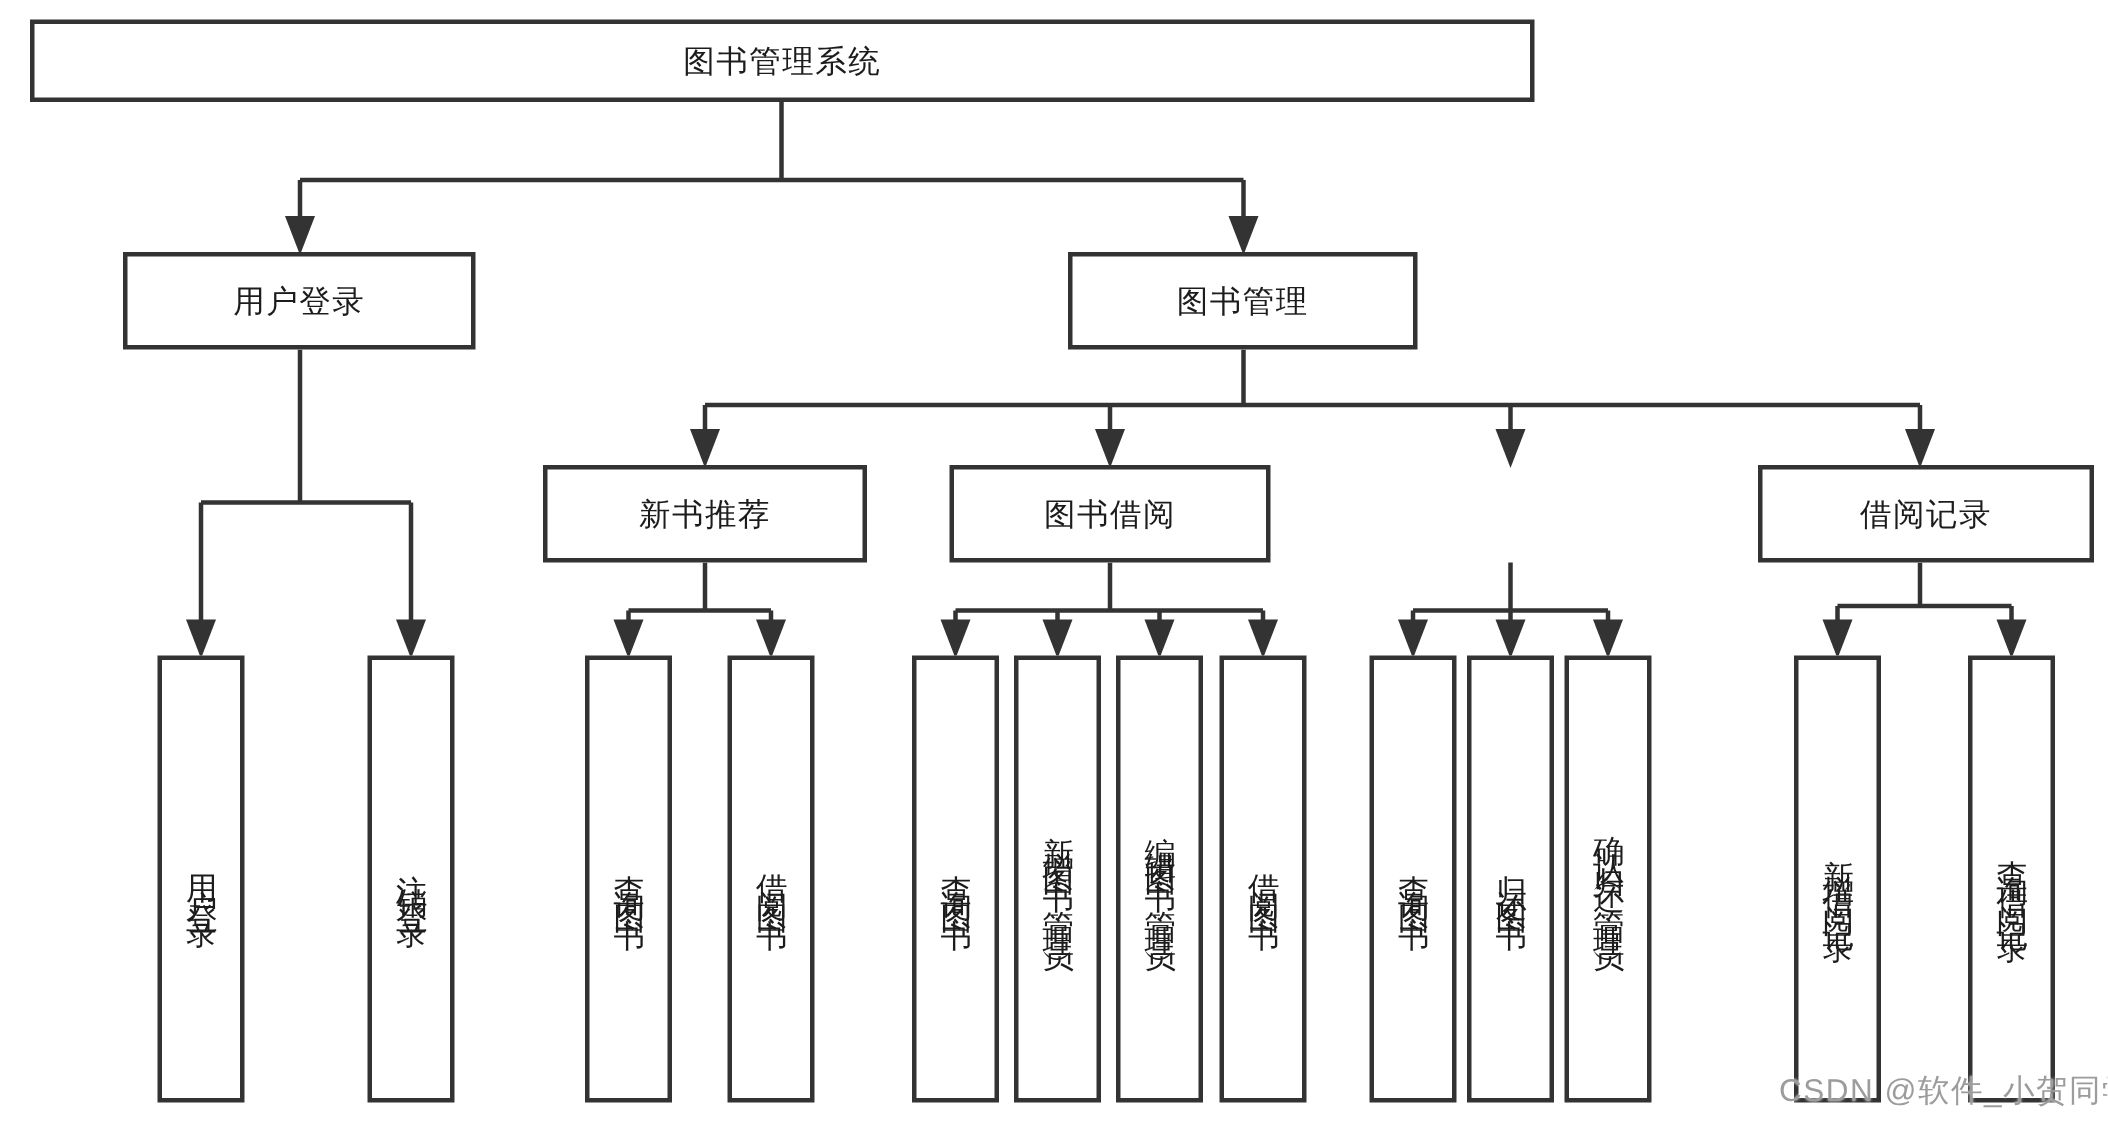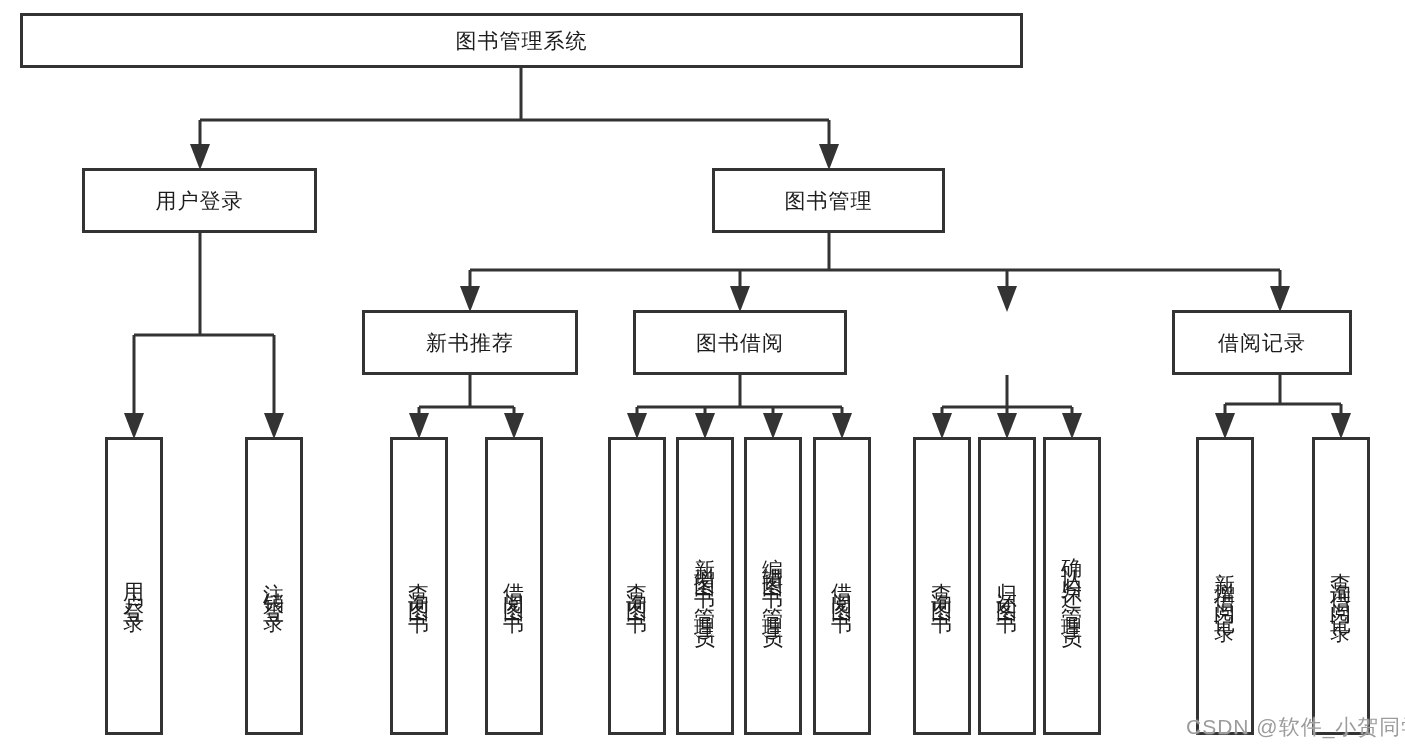--- a/index.html
+++ b/index.html
@@ -96,21 +96,21 @@
     </g>
   </svg>
 
   <div class="node" style="left:20px;top:13px;width:1003px;height:55px">图书管理系统</div>
 
   <div class="node" style="left:82px;top:168px;width:235px;height:65px">用户登录</div>
   <div class="node" style="left:712px;top:168px;width:233px;height:65px">图书管理</div>
 
   <div class="node" style="left:633px;top:310px;width:214px;height:65px">图书借阅</div>
   <div class="node" style="left:362px;top:310px;width:216px;height:65px">新书推荐</div>
-  <div class="node" style="left:1172px;top:310px;width:180px;height:65px">借阅记录</div>
+  <div class="node" style="left:1172px;top:310px;width:224px;height:65px">借阅记录</div>
 
   <div class="node leaf" style="left:105px;top:437px;width:58px;height:298px">
     <span class="vtext">用户登录</span>
   </div>
   <div class="node leaf" style="left:245px;top:437px;width:58px;height:298px">
     <span class="vtext">注销登录</span>
   </div>
 
   <div class="node leaf" style="left:390px;top:437px;width:58px;height:298px">
     <span class="vtext">查询图书</span>

